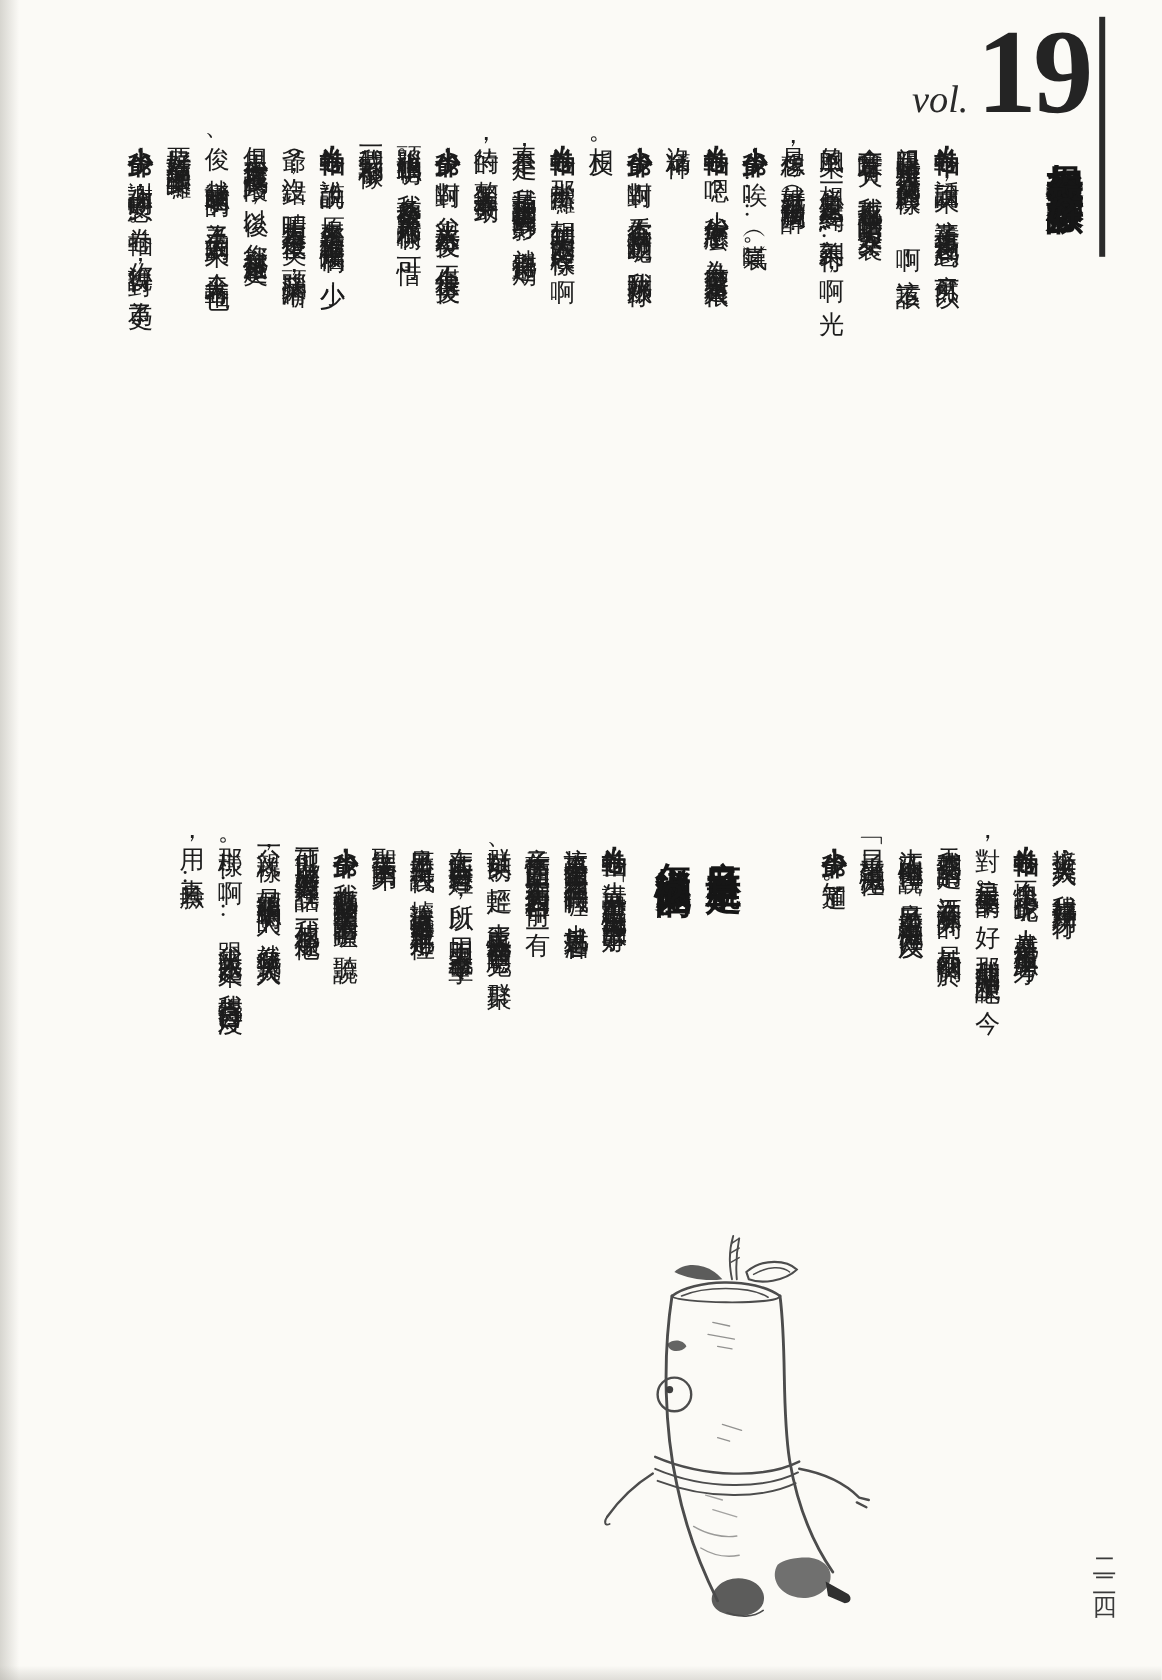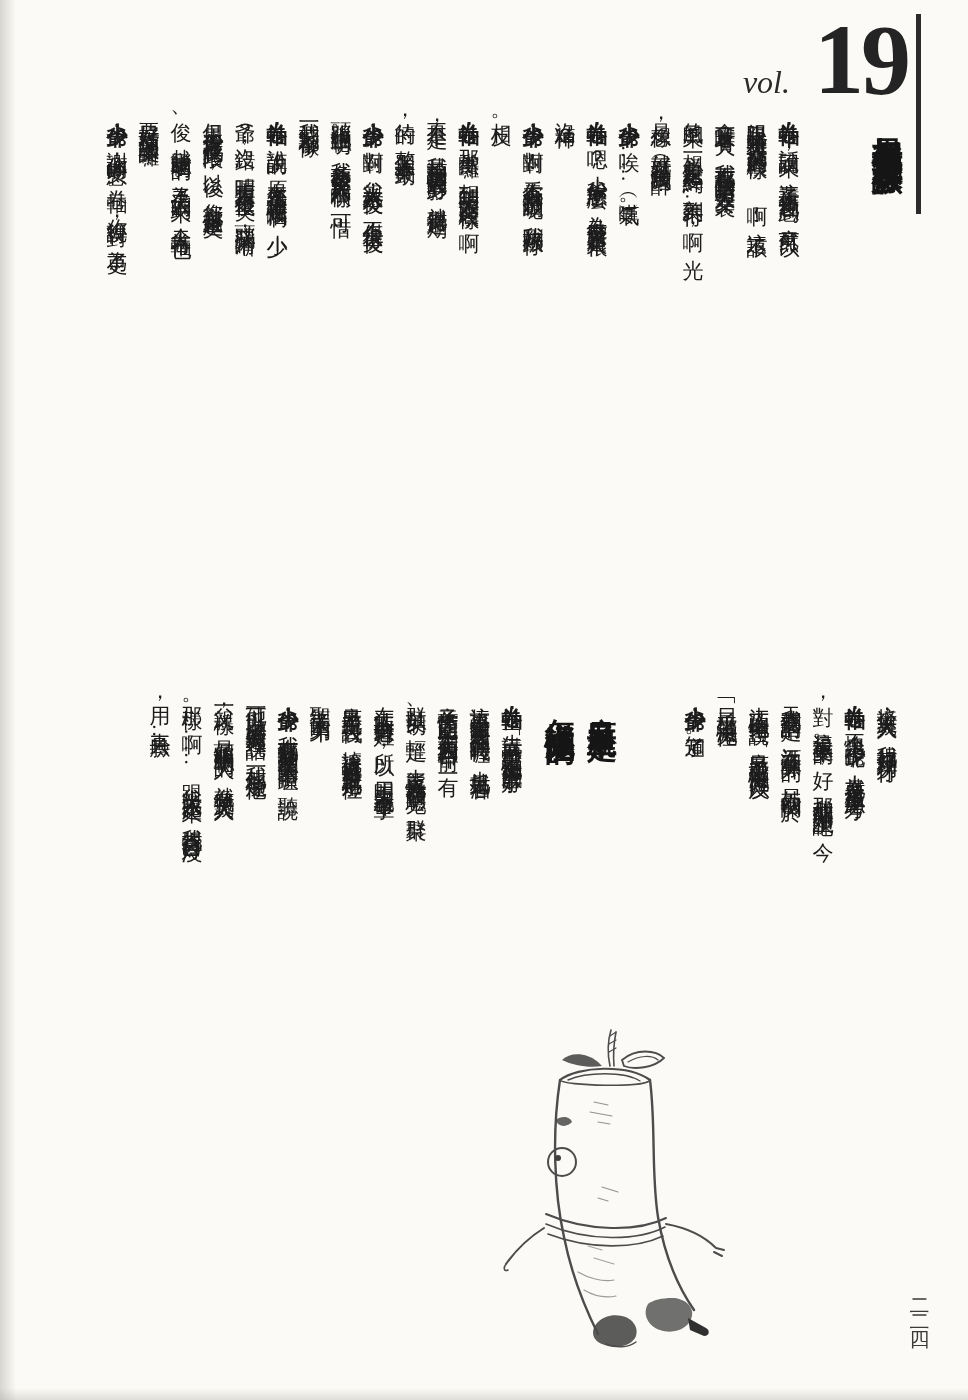--- a/index.html
+++ b/index.html
@@ -10,21 +10,21 @@
   }
   
   .scan-edge-left{position:absolute;left:0;top:0;width:16px;height:100%;
     background:linear-gradient(to right,rgba(170,168,160,.45),rgba(170,168,160,0));}
   .scan-edge-bottom{position:absolute;left:0;bottom:0;width:100%;height:12px;
     background:linear-gradient(to top,rgba(170,168,160,.35),rgba(170,168,160,0));}
 
   .vtext{writing-mode:vertical-rl;text-orientation:mixed;}
 
   
-  .vol-block{position:absolute;top:14px;right:60px;display:flex;align-items:baseline;gap:24px;}
+  .vol-block{position:absolute;top:14px;right:60px;display:flex;align-items:baseline;gap:7px;}
   .vol-prefix{font-style:italic;font-size:32px;color:#2a2a2a;}
   .vol-number{font-size:100px;font-weight:700;line-height:.92;color:#242424;letter-spacing:-3px;}
   .vol-rule{position:absolute;top:14px;right:47px;width:5px;height:200px;background:#2b2b2b;}
 
   
   .heading1{
     position:absolute;top:112px;right:60px;height:560px;
     font-size:31px;font-weight:700;letter-spacing:2px;color:#161616;
   }
   .heading2{

